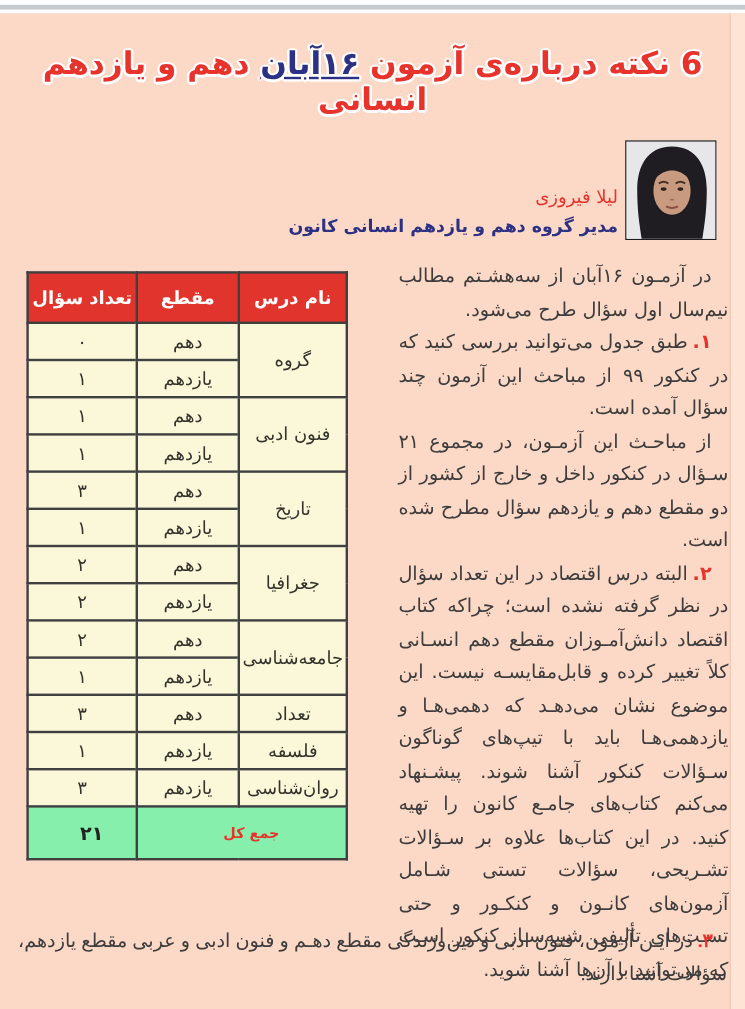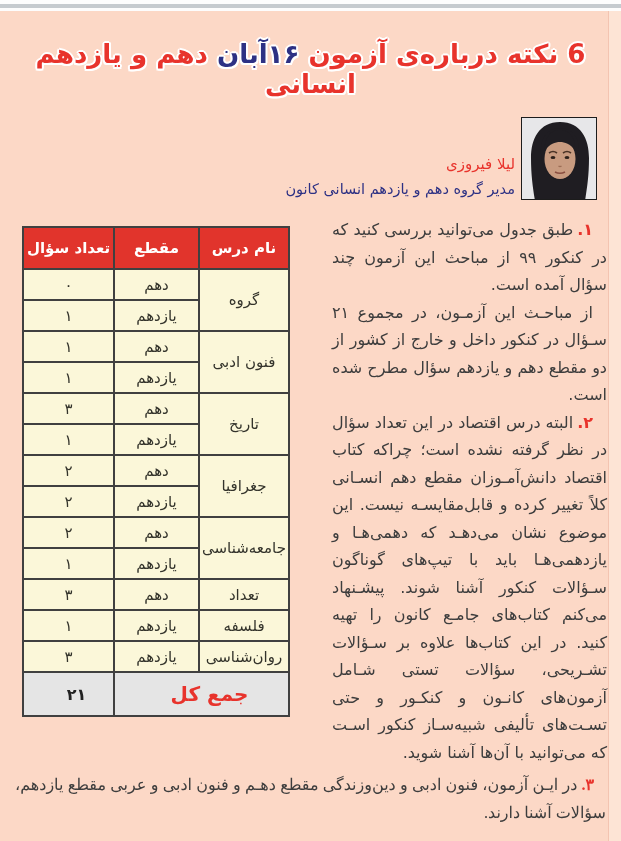--- a/index.html
+++ b/index.html
@@ -14,49 +14,49 @@
   .page { position:absolute; left:0; top:11px; width:621px; height:830px; background:#fcd8c6; }
   .right-strip { position:absolute; right:0; top:0; width:13px; height:830px;
                  background:#fde4d5; border-left:1px solid #f3c4b1; }
 
   
   .title { position:absolute; top:28px; left:0; width:100%; text-align:center;
            font-size:26px; font-weight:bold; letter-spacing:0;
            text-shadow:2px 0 0 #fff,-2px 0 0 #fff,0 2px 0 #fff,0 -2px 0 #fff,
                        1.5px 1.5px 0 #fff,-1.5px 1.5px 0 #fff,1.5px -1.5px 0 #fff,-1.5px -1.5px 0 #fff; }
   .t-red  { color:#e8332c; }
-  .t-navy { color:#2d3184; }
+  .t-navy { color:#2d3184;text-decoration:underline; }
 
   
   .photo { position:absolute; left:521px; top:106px; width:76px; height:83px;
            border:1px solid #1c1c1c; background:#e9e9ea; overflow:hidden; }
   .author { position:absolute; right:106px; top:141px; text-align:right; line-height:25px; }
   .a-name { color:#e8332c; font-weight:normal; font-size:15px; }
-  .a-role { color:#2d3184; font-weight:normal; font-size:14.5px; }
+  .a-role { color:#2d3184; font-weight:bold; font-size:14.5px; }
 
   
   .bodycol { position:absolute; right:14px; left:332px; top:205px;
              direction:rtl; text-align:justify; color:#3d3d3d;
              font-size:16px; line-height:27.5px; }
   .bodycol p { margin:0; text-indent:14px; }
   .num { color:#e8332c; font-weight:bold; margin-left:4px; }
 
   
   .qtable { position:absolute; left:22px; top:215px; width:266px;
             direction:rtl; border-collapse:collapse; table-layout:fixed;
             font-size:15px; color:#33332b; }
   .qtable th, .qtable td { border:2px solid #404040; text-align:center; vertical-align:middle; }
   .qtable { border:2px solid #3c3c34; }
   .qtable thead th { background:#e1342c; color:#ffffff; font-weight:bold; height:42px; font-size:15px; }
   .qtable tbody td { background:#fbf7d9; height:31px; }
   .qtable col.c-subject { width:90px; }
   .qtable col.c-level   { width:85px; }
   .qtable col.c-count   { width:91px; }
-  .qtable tfoot td { background:#e5e5e5; height:44px; font-weight:bold;padding-left:16px; }
-  .qtable tfoot .total-label { color:#e8332c; font-size:20px; }
+  .qtable tfoot td { background:#86efac; height:44px; font-weight:bold;padding-left:16px; }
+  .qtable tfoot .total-label { color:#e8332c; font-size:12px; }
   .qtable tfoot .total-value { color:#222222; font-size:16px; }
 
   
   .bottom-para { position:absolute; left:15px; right:15px; top:760px;
                  direction:rtl; text-align:justify; color:#3d3d3d;
                  font-size:16px; line-height:28px; text-indent:12px;font-family:Liberation Serif, serif; }
 </style>
 </head>
 <body>
 
@@ -84,20 +84,21 @@
       <path d="M33 54 q5 2.6 10 0" stroke="#8a4f41" stroke-width="1.6" fill="none"></path>
     </svg>
   </div>
 
   <div class="author" dir="rtl">
     <div class="a-name">لیلا فیروزی</div>
     <div class="a-role">مدیر گروه دهم و یازدهم انسانی کانون</div>
   </div>
 
   <div class="bodycol">
+    <p><span>در آزمـون ۱۶آبان از سه‌هشـتم مطالب نیم‌سال اول سؤال طرح می‌شود.</span></p>
     <p><span class="num">۱.</span><span>طبق جدول می‌توانید بررسی کنید که در کنکور ۹۹ از مباحث این آزمون چند سؤال آمده است.</span></p>
     <p><span>از مباحـث این آزمـون، در مجموع ۲۱ سـؤال در کنکور داخل و خارج از کشور از دو مقطع دهم و یازدهم سؤال مطرح شده است.</span></p>
     <p><span class="num">۲.</span><span>البته درس اقتصاد در این تعداد سؤال در نظر گرفته نشده است؛ چراکه کتاب اقتصاد دانش‌آمـوزان مقطع دهم انسـانی کلاً تغییر کرده و قابل‌مقایسـه نیست. این موضوع نشان می‌دهـد که دهمی‌هـا و یازدهمی‌هـا باید با تیپ‌های گوناگون سـؤالات کنکور آشنا شوند. پیشـنهاد می‌کنم کتاب‌های جامـع کانون را تهیه کنید. در این کتاب‌ها علاوه بر سـؤالات تشـریحی، سؤالات تستی شـامل آزمون‌های کانـون و کنکـور و حتی تسـت‌های تألیفی شبیه‌سـاز کنکور اسـت که می‌توانید با آن‌ها آشنا شوید.</span></p>
   </div>
 
   <table class="qtable">
     <colgroup>
         <col class="c-subject">
         <col class="c-level">
         <col class="c-count">

